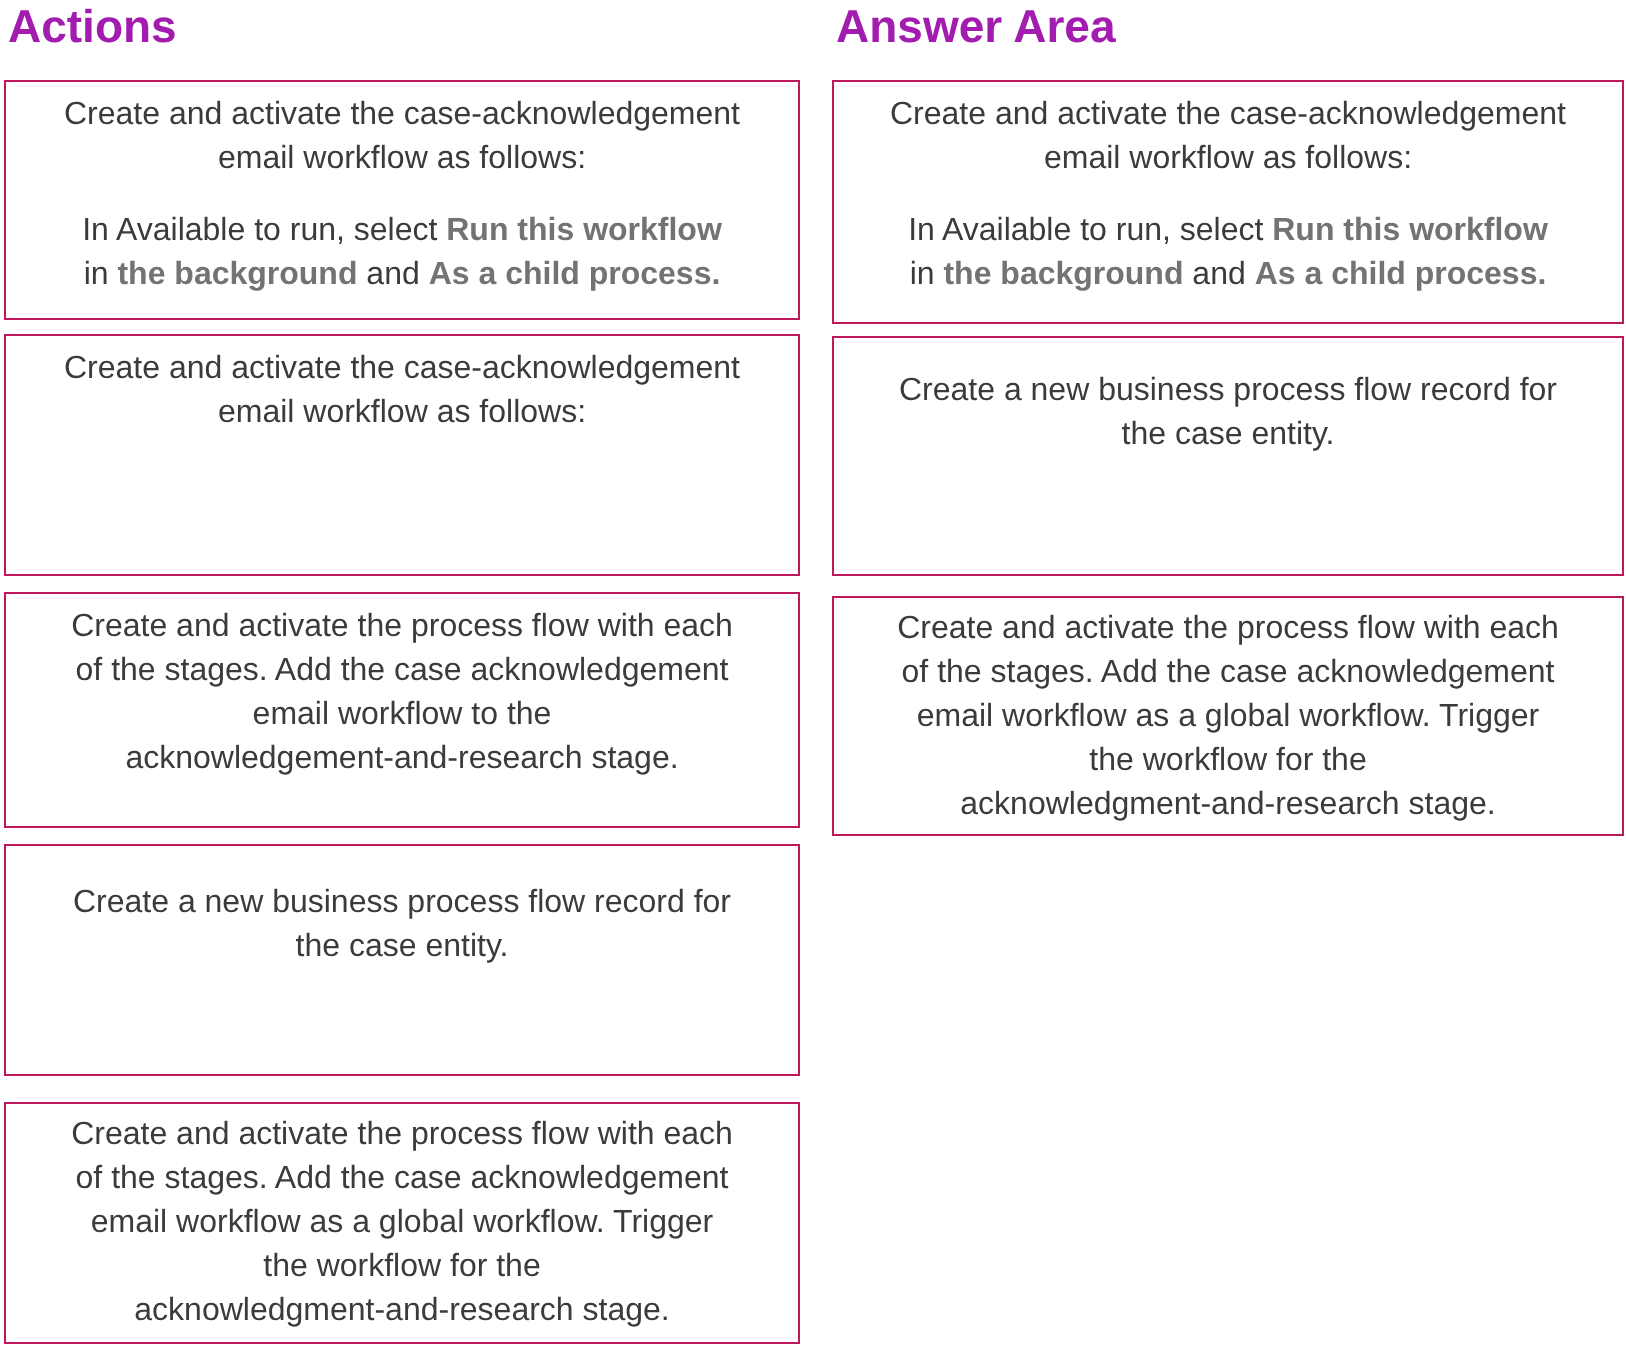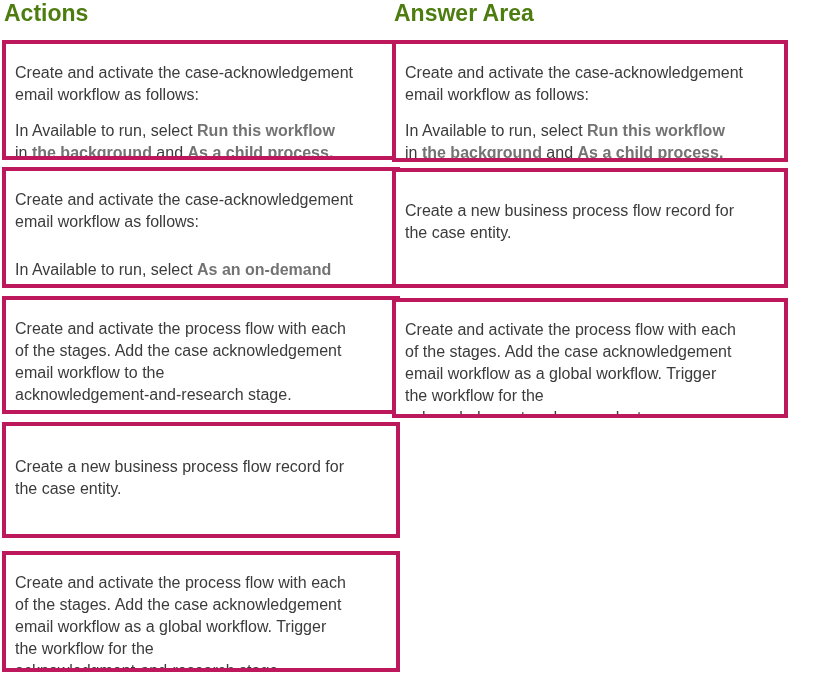--- a/index.html
+++ b/index.html
@@ -19,36 +19,37 @@
     position: absolute;
     top: 0;
     height: 676px;
   }
   .col-header {
     margin: 0;
     padding: 0 0 0 2px;
     font-size: 23px;
     font-weight: bold;
     line-height: 26px;
-    color: #4d7c0f;
+    color: #a21caf;
     letter-spacing: 0px;
   }
   .card {
     position: absolute;
     left: 0;
     right: 0;
     box-sizing: border-box;
-    border: 4px solid #be185d;
+    border: 1px solid #be185d;
     background: #ffffff;
-    padding: 16px 9px;
+    padding: 4px 9px;
     font-size: 16px;
     line-height: 22px;
     color: #3b3b3b;
     white-space: pre-wrap;
     overflow: hidden;
+    text-align: center;
   }
   .card .para {
     margin: 0;
   }
   .card .b {
     font-weight: bold;
     color: #737373;
   }
 </style>
 </head>
@@ -56,37 +57,36 @@
 
 <div id="canvas">
 
   <div class="col" id="col-0" style="left: 2px; width: 398px;">
     <h2 class="col-header">Actions</h2>
     <div class="card-host">
         <div class="card" style="top: 40px; height: 120px;"><div class="para" style="margin-top: 2px;"><span>Create and activate the case-acknowledgement
 email workflow as follows:</span></div><div class="para" style="margin-top: 14px;"><span>In Available to run, select </span><span class="b">Run this workflow</span><span>
 in </span><span class="b">the background</span><span> and </span><span class="b">As a child process.</span></div></div>
         <div class="card" style="top: 167px; height: 121px;"><div class="para" style="margin-top: 2px;"><span>Create and activate the case-acknowledgement
-email workflow as follows:</span></div><div class="para" style="margin-top: 26px;"><span>In Available to run, select </span><span class="b">As an on-demand
-process.</span></div></div>
+email workflow as follows:</span></div></div>
         <div class="card" style="top: 296px; height: 118px;"><div class="para" style="margin-top: 2px;"><span>Create and activate the process flow with each
 of the stages. Add the case acknowledgement
 email workflow to the
 acknowledgement-and-research stage.</span></div></div>
         <div class="card" style="top: 422px; height: 116px;"><div class="para" style="margin-top: 14px;"><span>Create a new business process flow record for
 the case entity.</span></div></div>
         <div class="card" style="top: 551px; height: 121px;"><div class="para" style="margin-top: 1px;"><span>Create and activate the process flow with each
 of the stages. Add the case acknowledgement
 email workflow as a global workflow. Trigger
 the workflow for the
 acknowledgment-and-research stage.</span></div></div>
       </div>
   </div>
 
-  <div class="col" id="col-1" style="left: 392px; width: 396px;">
+  <div class="col" id="col-1" style="left: 416px; width: 396px;">
     <h2 class="col-header">Answer Area</h2>
     <div class="card-host">
         <div class="card" style="top: 40px; height: 122px;"><div class="para" style="margin-top: 2px;"><span>Create and activate the case-acknowledgement
 email workflow as follows:</span></div><div class="para" style="margin-top: 14px;"><span>In Available to run, select </span><span class="b">Run this workflow</span><span>
 in </span><span class="b">the background</span><span> and </span><span class="b">As a child process.</span></div></div>
         <div class="card" style="top: 168px; height: 120px;"><div class="para" style="margin-top: 12px;"><span>Create a new business process flow record for
 the case entity.</span></div></div>
         <div class="card" style="top: 298px; height: 120px;"><div class="para" style="margin-top: 1px;"><span>Create and activate the process flow with each
 of the stages. Add the case acknowledgement
 email workflow as a global workflow. Trigger

